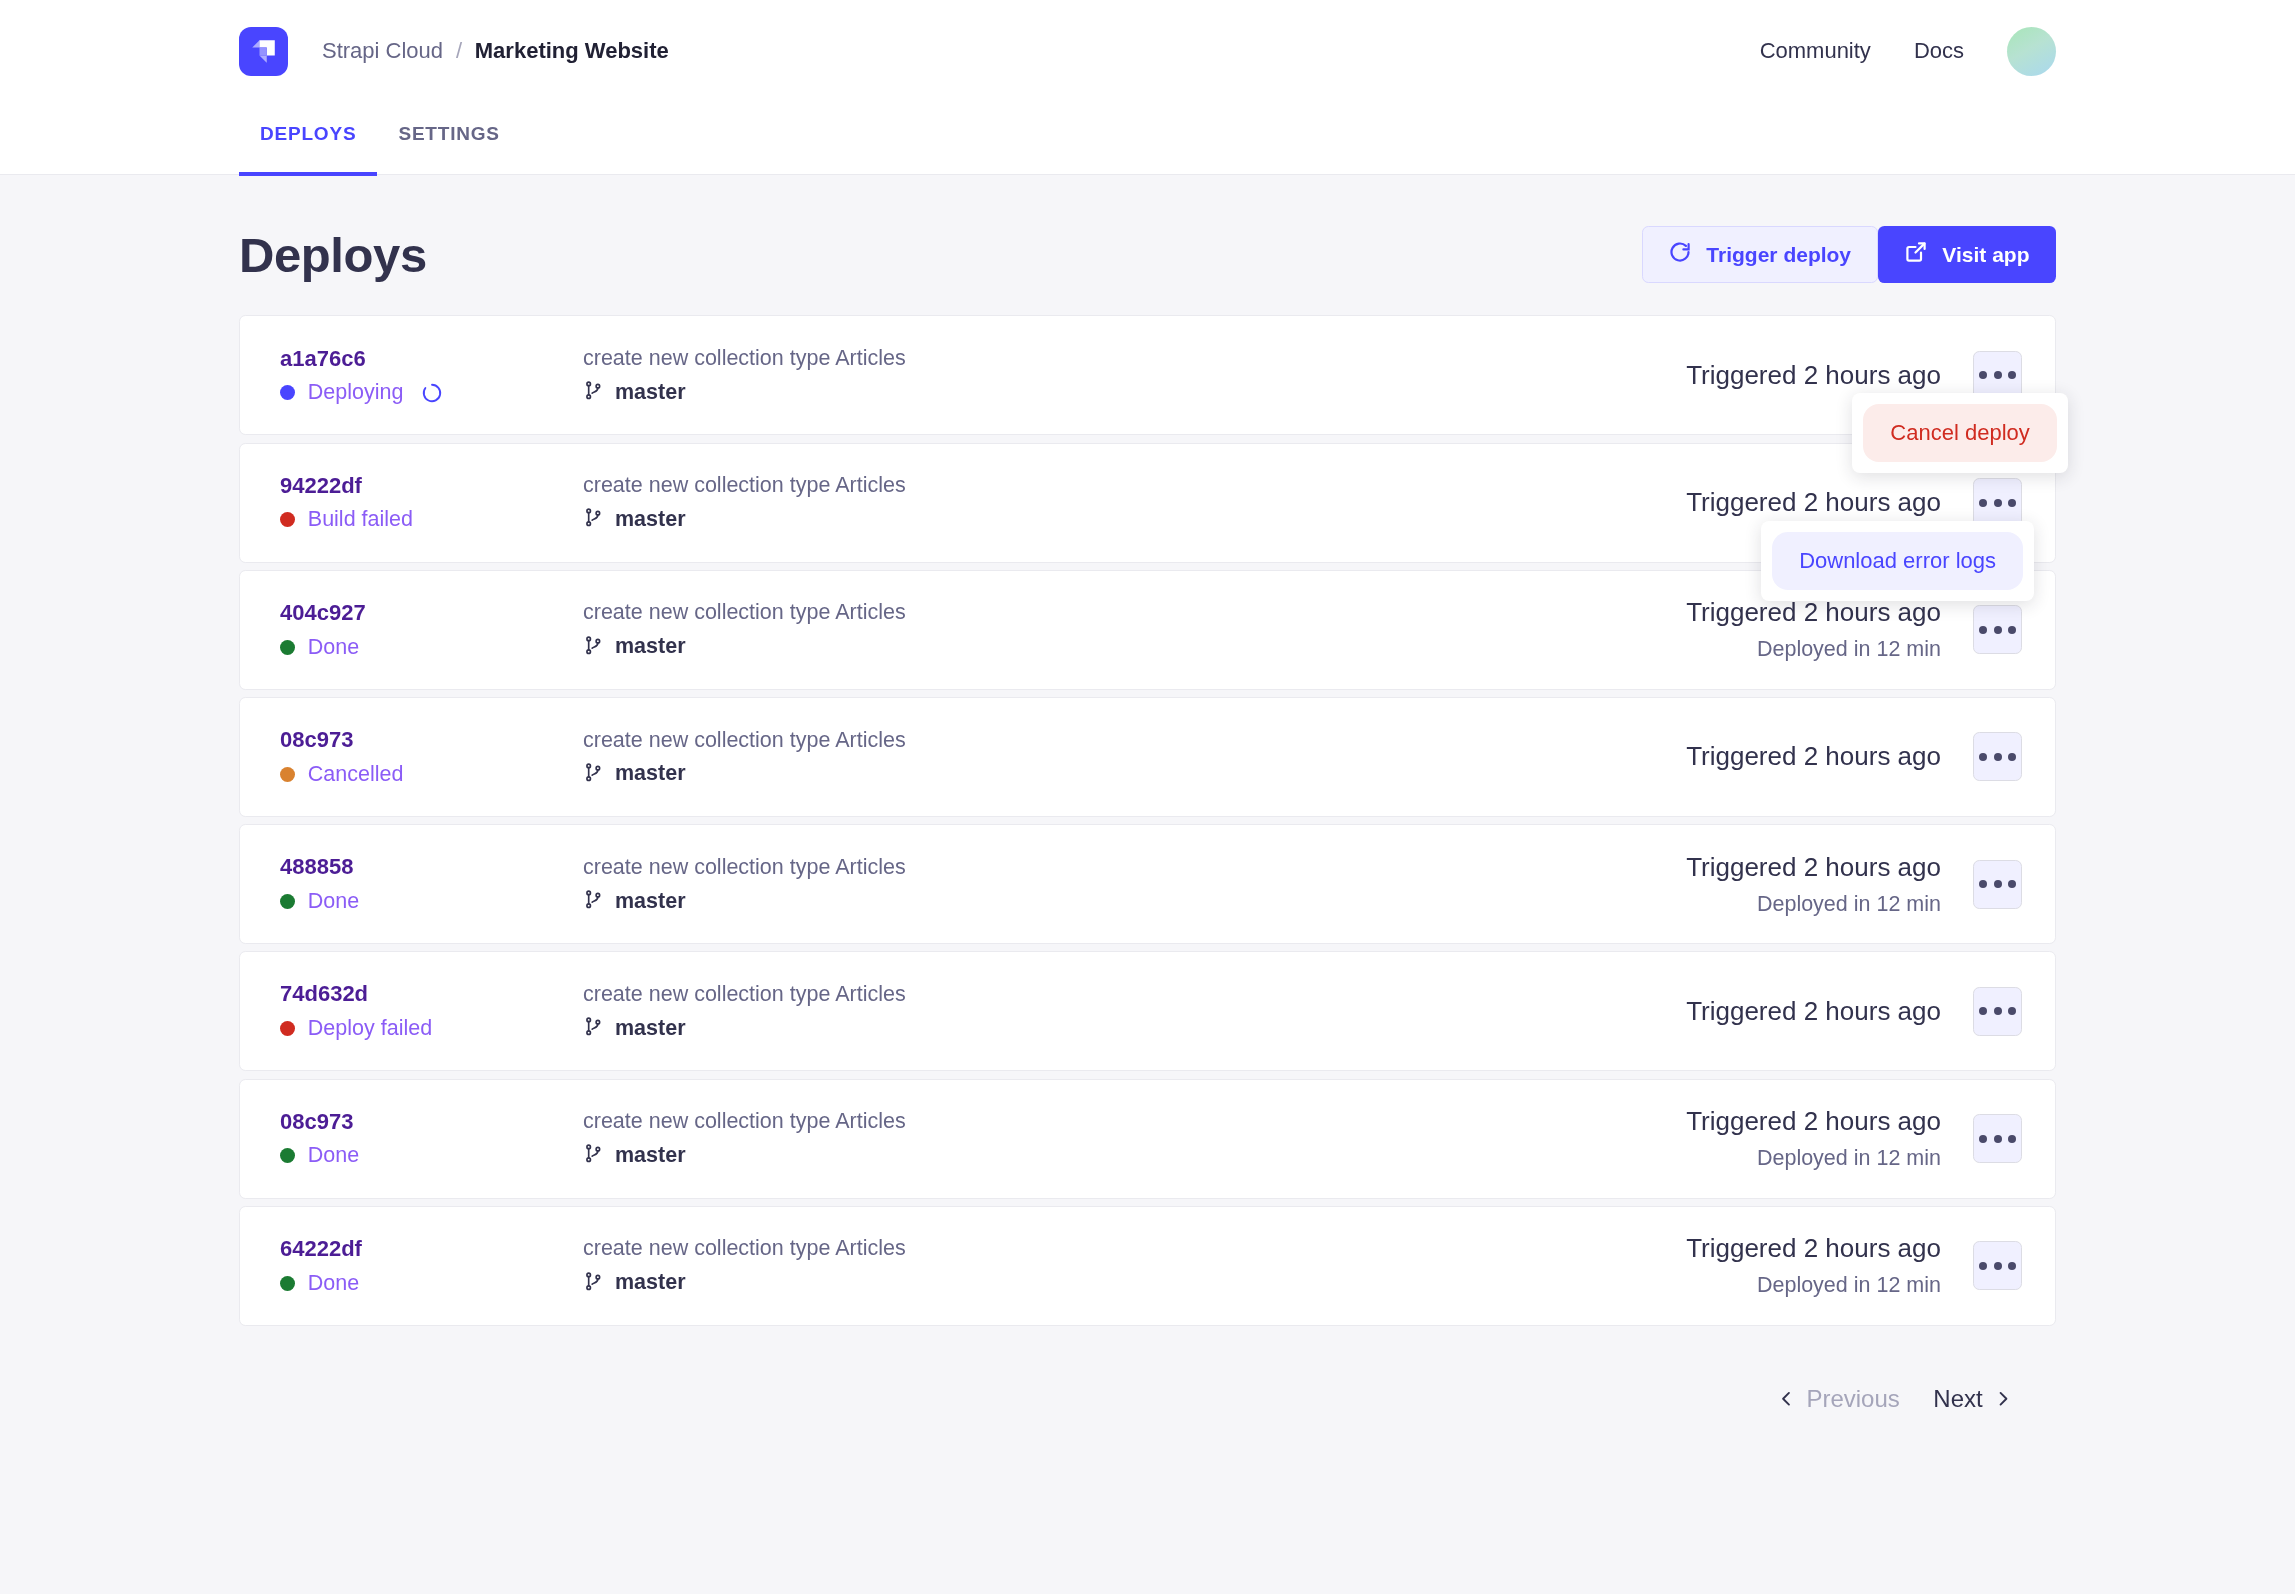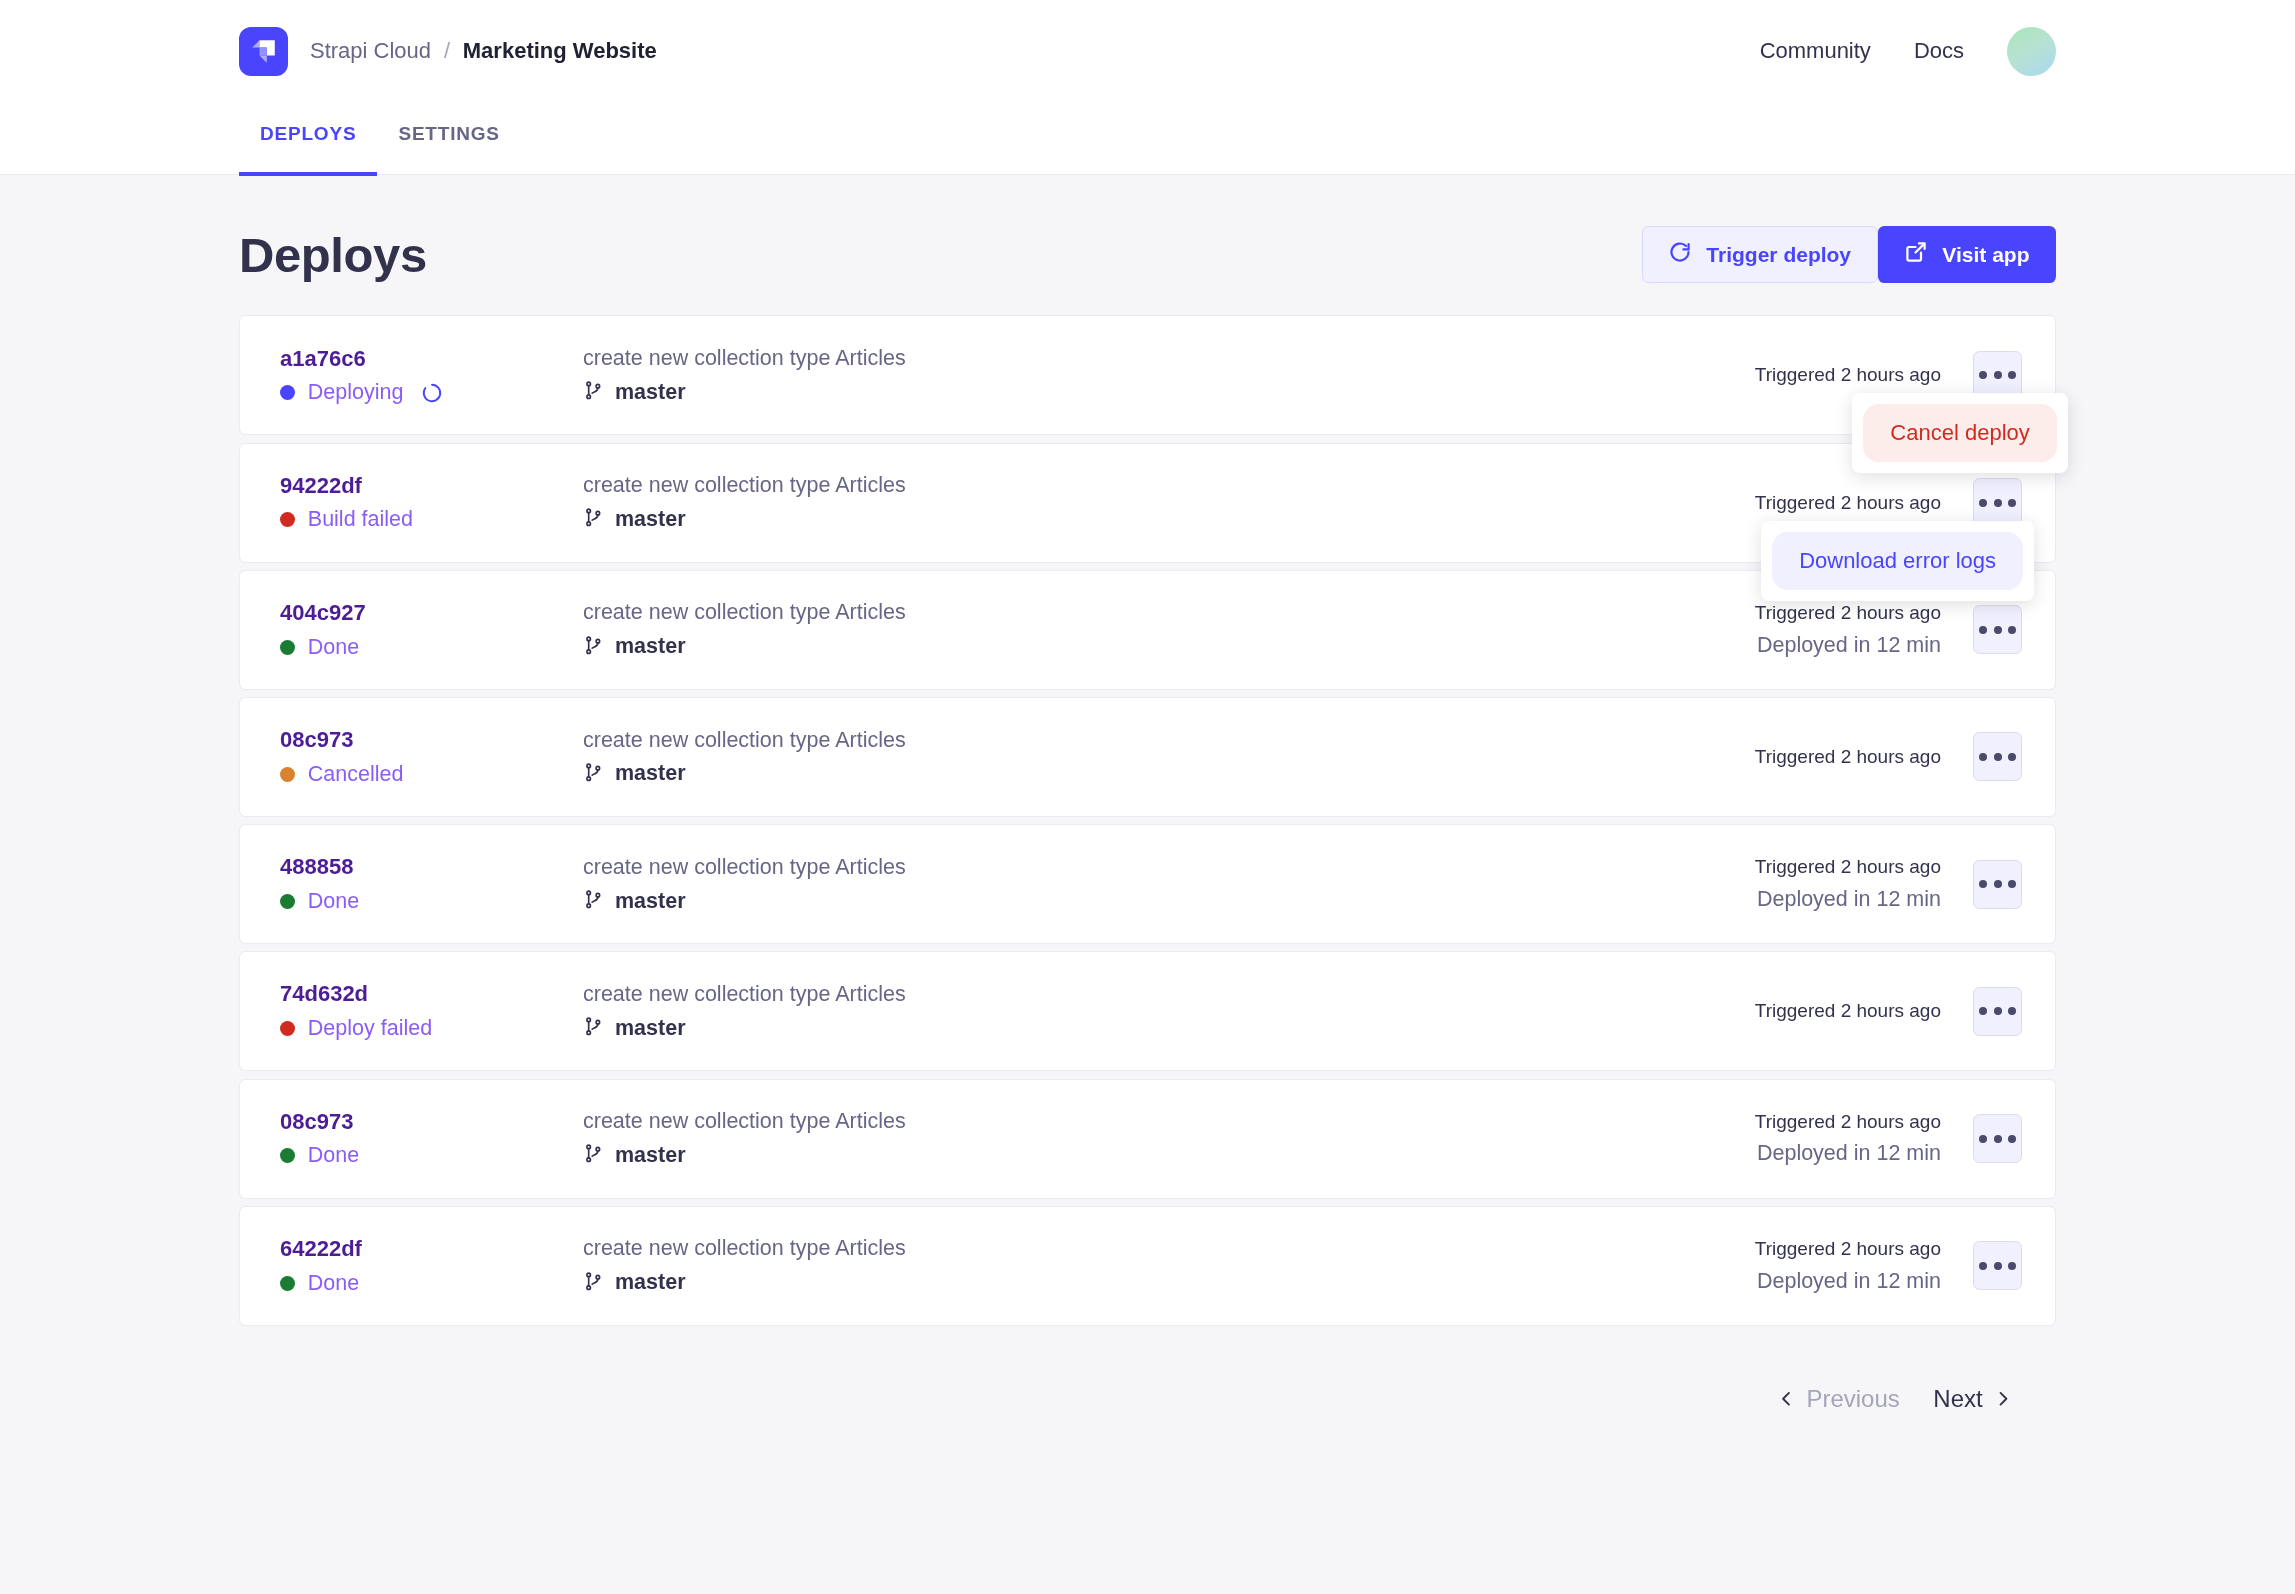--- a/index.html
+++ b/index.html
@@ -11,21 +11,21 @@
   }
 
   
   .topbar {
     height: 102px;
     background: #ffffff;
     display: flex;
     align-items: center;
     padding: 0 239px 0 239px;
   }
-  .brand { display: flex; align-items: center; gap: 22px; }
+  .brand { display: flex; align-items: center; gap: 34px; }
   .logo {
     width: 49px; height: 49px;
     border-radius: 12px;
     background: #4945ff;
     position: relative;
     flex: none;
   }
   .logo svg { position: absolute; left: 10.4px; top: 10.4px; }
   .crumbs { display: flex; align-items: center; gap: 12.8px; font-size: 22px; }
   .crumb-root { color: #666687; }
@@ -112,21 +112,21 @@
   .dot { width: 15px; height: 15px; border-radius: 50%; flex: none; }
   .status-text { font-size: 21.5px; color: #8b5cf6; }
   .spinner { margin-left: 4.8px; display: inline-flex; }
 
   .col-msg { flex: 1 1 auto; }
   .msg-title { font-size: 21.5px; color: #666687; margin-bottom: 8.8px; }
   .branch-line { display: flex; align-items: center; gap: 11px; }
   .branch-name { font-size: 21.5px; color: #32324d; font-weight: bold; }
 
   .col-time { text-align: right; margin-right: 32px; }
-  .time-main { font-size: 19px; color: #32324d; }
+  .time-main { font-size: 26px; color: #32324d; }
   .time-sub { font-size: 21.5px; color: #666687; margin-top: 8.8px; }
 
   .more-btn {
     width: 49px; height: 49px; flex: none;
     border-radius: 6.4px;
     background: #f0f0ff;
     border: 1.6px solid #dcdce4;
     display: flex; align-items: center; justify-content: center;
     gap: 6.4px;
     cursor: pointer;

